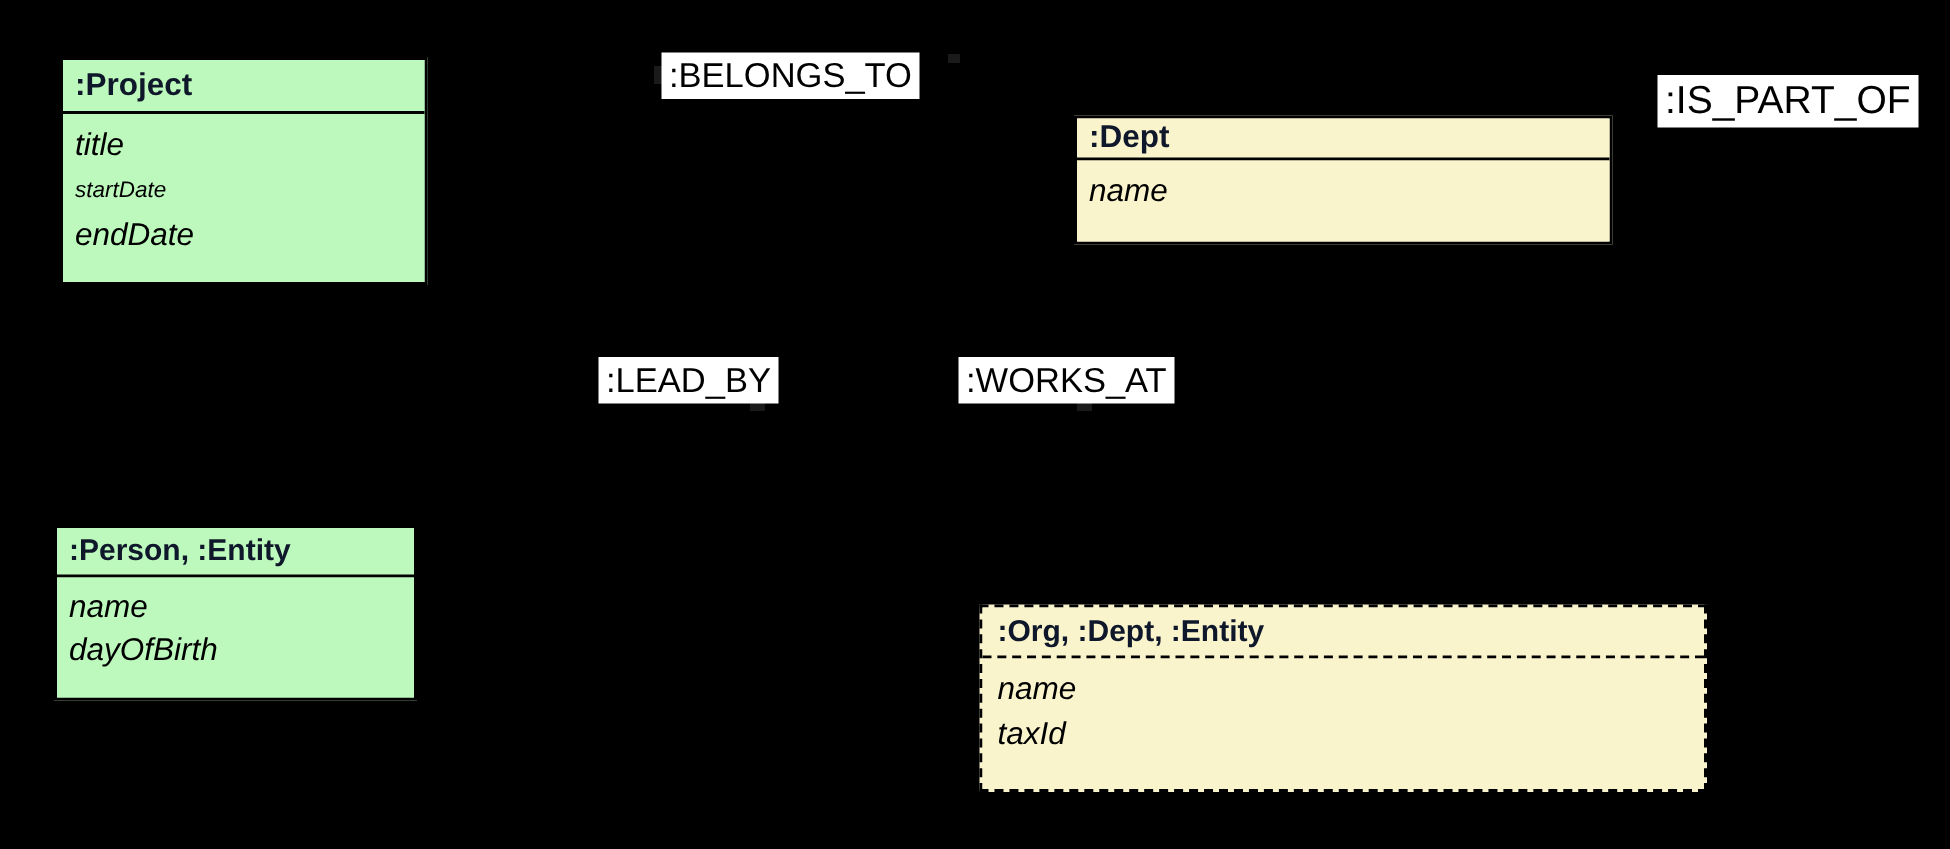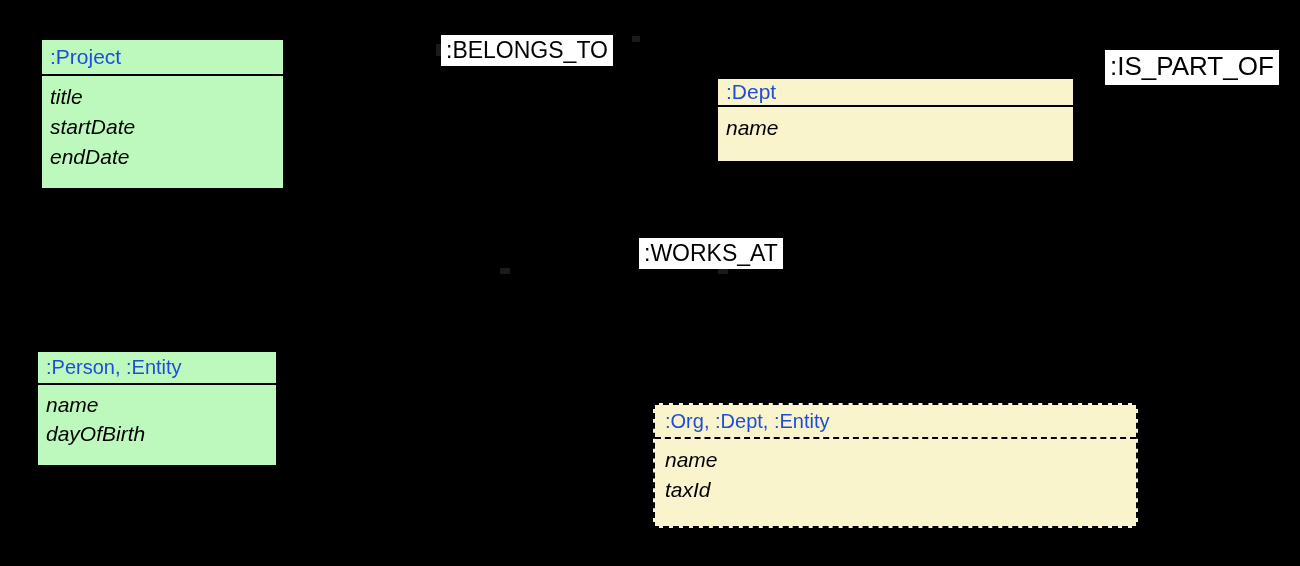--- a/index.html
+++ b/index.html
@@ -22,23 +22,23 @@
     position: absolute;
     box-sizing: border-box;
     border: 2px solid #000000;
     display: flex;
     flex-direction: column;
   }
   .node.dashed {
     border: 2px dashed #000000;
   }
   .node-header {
-    font-weight: normal;
+    font-weight: bold;
     font-style: normal;
-    color: #1d4ed8;
+    color: #0f172a;
     white-space: nowrap;
     display: flex;
     align-items: center;
     border-bottom: 2px solid #000000;
     box-sizing: border-box;
   }
   .node.dashed > .node-header {
     border-bottom: 2px dashed #000000;
   }
   .node-body {
@@ -83,21 +83,21 @@
 </style>
 </head>
 <body>
 
 <div id="canvas">
 
   <div class="node green" style="left:40px; top:38px; width:245px; height:152px;">
     <div class="node-header" style="height:36px; padding:0 0 0 8px; font-size:21px;">:Project</div>
     <div class="node-body" style="padding:6px 0 16px 8px;">
       <span class="attr" style="font-size:21px; line-height:30px;">title</span>
-      <span class="attr" style="font-size:21px; line-height:30px;">startDate</span>
+      <span class="attr" style="font-size:15px; line-height:30px;">startDate</span>
       <span class="attr" style="font-size:21px; line-height:30px;">endDate</span>
     </div>
   </div>
 
   <div class="node cream" style="left:716px; top:77px; width:359px; height:86px;">
     <div class="node-header" style="height:28px; padding:0 0 0 8px; font-size:21px;">:Dept</div>
     <div class="node-body" style="padding:6px 0 0 8px;">
       <span class="attr" style="font-size:21px; line-height:30px;">name</span>
     </div>
   </div>
@@ -120,16 +120,17 @@
 
   <div class="edge-mark" style="left:436px; top:44px; width:6px; height:12px;"></div>
   <div class="edge-mark" style="left:632px; top:36px; width:8px; height:6px;"></div>
   <div class="edge-mark" style="left:500px; top:268px; width:10px; height:6px;"></div>
   <div class="edge-mark" style="left:718px; top:268px; width:10px; height:6px;"></div>
 
   <div class="edge-label" style="left:441px; top:35px; font-size:23px;">:BELONGS_TO</div>
 
   <div class="edge-label" style="left:1105px; top:50px; font-size:26px;">:IS_PART_OF</div>
 
+  <div class="edge-label" style="left:399px; top:238px; font-size:23px;">:LEAD_BY</div>
 
   <div class="edge-label" style="left:639px; top:238px; font-size:23px;">:WORKS_AT</div>
 
 </div>
 
 </body></html>

